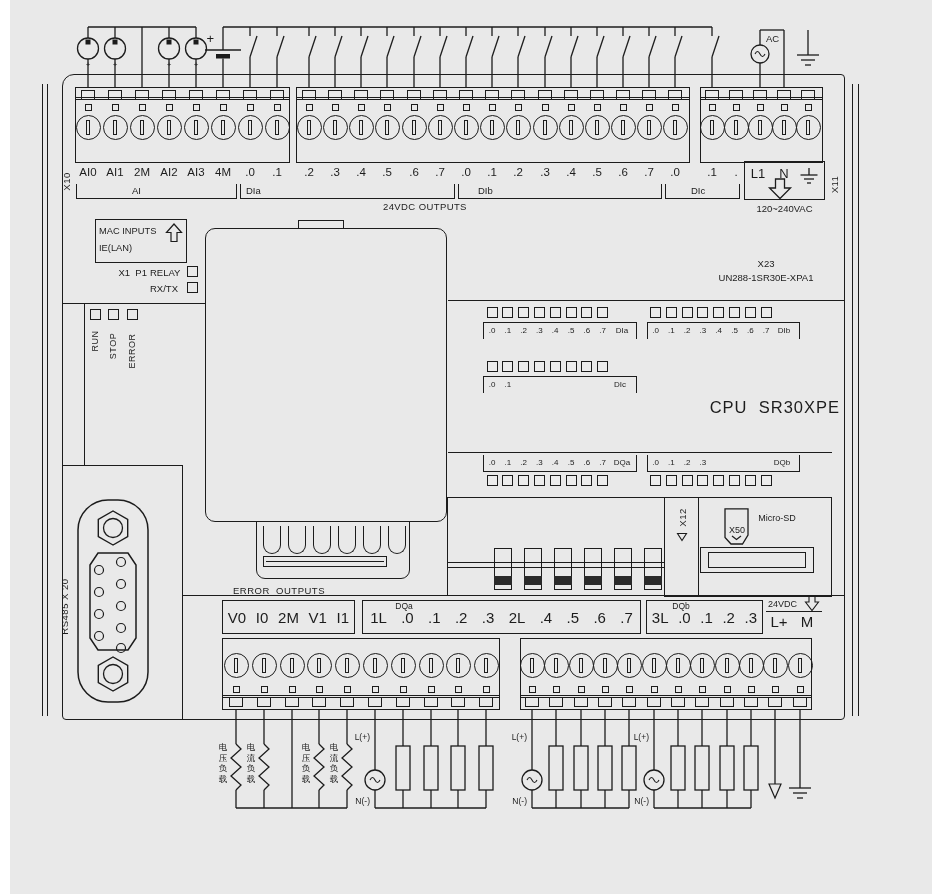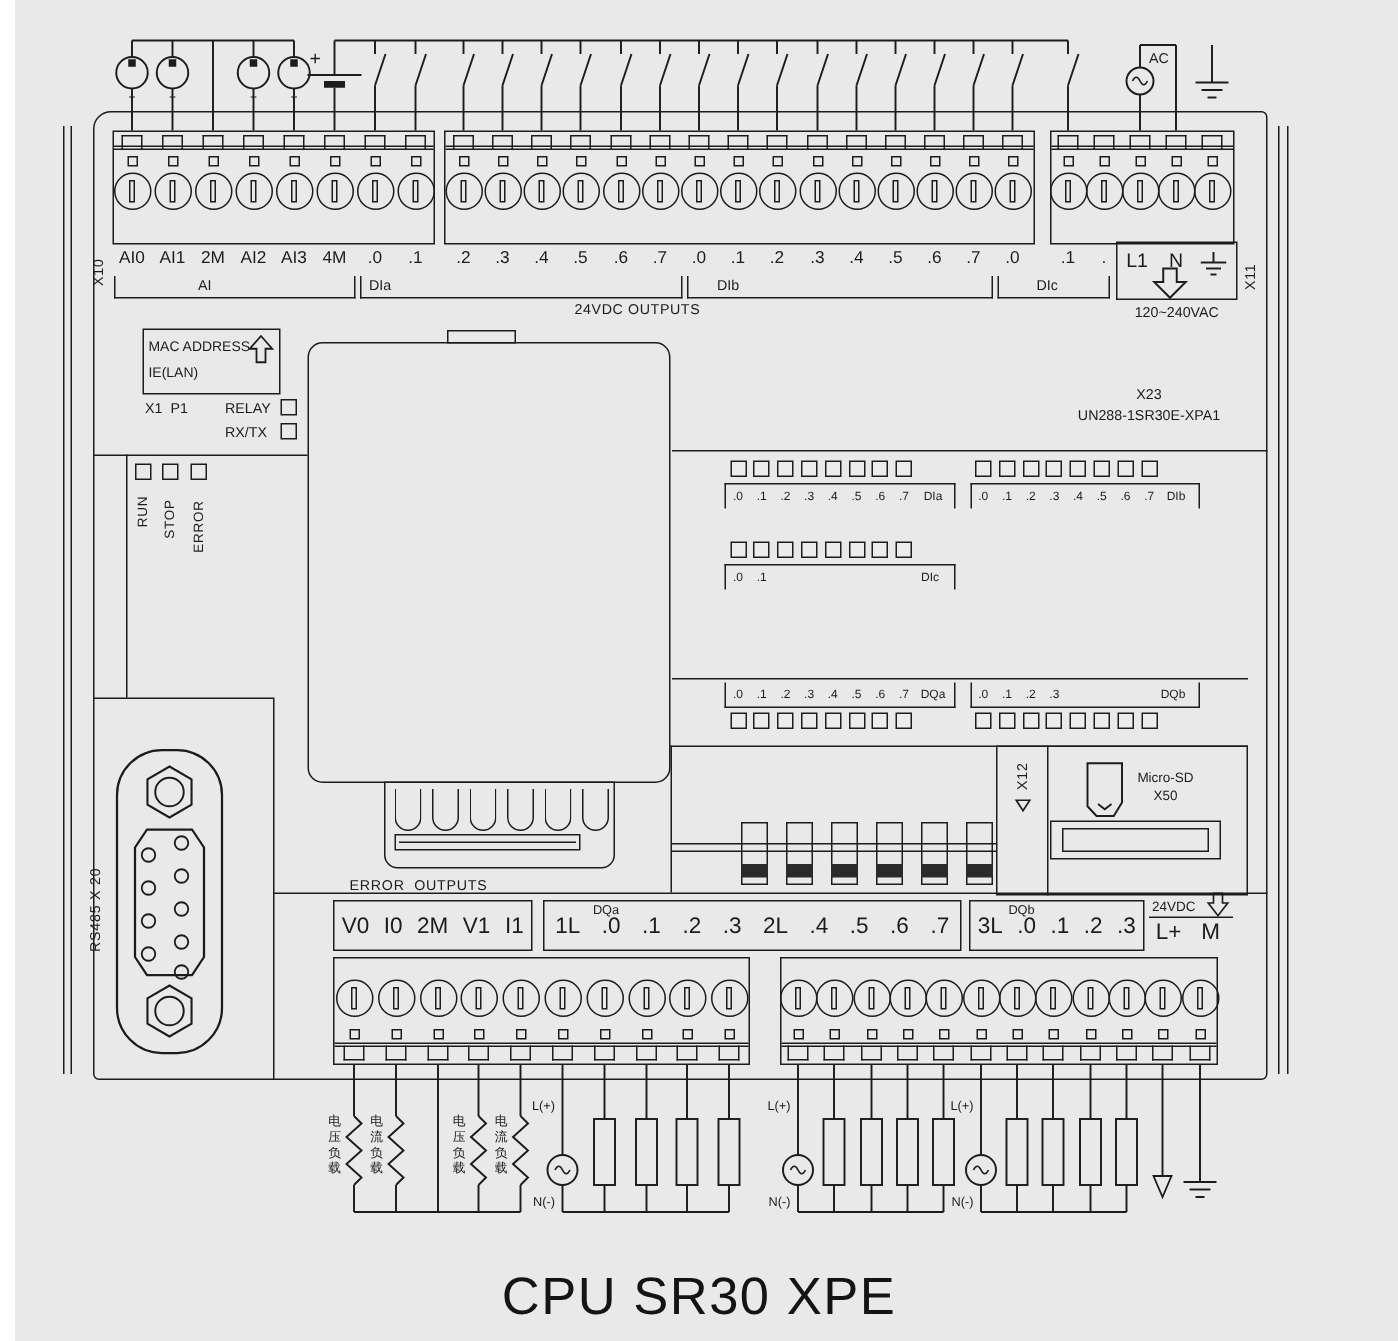--- a/index.html
+++ b/index.html
@@ -317,26 +317,26 @@
     <line x1="4" y1="11" x2="14" y2="11" stroke="#1c1c1c" stroke-width="1.3"></line>
     <line x1="7" y1="15" x2="11" y2="15" stroke="#1c1c1c" stroke-width="1.3"></line>
   </svg>
   <svg style="left:769px;top:179px" width="22" height="20" viewBox="0 0 22 20">
     <polygon points="6.5,0 15.5,0 15.5,9 21.5,9 11,19.5 0.5,9 6.5,9" fill="none" stroke="#1c1c1c" stroke-width="1.3"></polygon>
   </svg>
   <div class="lbl t95" style="left:744px;top:203px;width:81px">120~240VAC</div>
   <div class="vt" style="left:817px;top:179px;width:34px">X11</div>
 
   <div class="box" style="left:95px;top:219px;width:92px;height:44px;border-width:1.4px"></div>
-  <div class="lbl" style="left:99px;top:226px;width:68px;font-size:9.3px;text-align:left">MAC ADDRESS</div>
+  <div class="lbl" style="left:99px;top:226px;width:68px;font-size:9.3px;text-align:left">MAC INPUTS</div>
   <svg style="left:166px;top:224px" width="16" height="18" viewBox="0 0 16 18">
     <polygon points="8,0 15.5,8.5 11,8.5 11,17.5 5,17.5 5,8.5 0.5,8.5" fill="none" stroke="#1c1c1c" stroke-width="1.2"></polygon>
   </svg>
   <div class="lbl" style="left:99px;top:243px;width:80px;font-size:9.3px;text-align:left">IE(LAN)</div>
-  <div class="lbl t95" style="left:89px;top:267px;width:44px;text-align:center;white-space:pre">X1  P1</div>
+  <div class="lbl t95" style="left:103px;top:267px;width:44px;text-align:right;white-space:pre">X1  P1</div>
   <div class="lbl t95" style="left:150px;top:267px;width:32px;text-align:left">RELAY</div>
   <div class="box" style="left:187px;top:266px;width:11px;height:11px;border-width:1.4px"></div>
   <div class="lbl t95" style="left:150px;top:283px;width:36px;text-align:left">RX/TX</div>
   <div class="box" style="left:187px;top:282px;width:11px;height:11px;border-width:1.4px"></div>
 
   <div class="hl" style="left:62px;top:303px;width:143px"></div>
   <div class="vl" style="left:84px;top:303px;height:162px"></div>
   <div class="box" style="left:90px;top:309px;width:11px;height:11px;border-width:1.6px"></div>
   <div class="box" style="left:108px;top:309px;width:11px;height:11px;border-width:1.6px"></div>
   <div class="box" style="left:127px;top:309px;width:11px;height:11px;border-width:1.6px"></div>
@@ -438,36 +438,37 @@
       <div class="ledsq" style="left: 744.8px; top: 475px;"></div>
       <div class="ledsq" style="left: 760.6px; top: 475px;"></div>
       <div class="bracket-bot" style="left: 647px; top: 455px; width: 153px;"></div>
       <div class="ledlbl" style="left: 646.5px; top: 458px;">.0</div>
       <div class="ledlbl" style="left: 662.3px; top: 458px;">.1</div>
       <div class="ledlbl" style="left: 678.1px; top: 458px;">.2</div>
       <div class="ledlbl" style="left: 693.9px; top: 458px;">.3</div>
       <div class="ledlbl" style="left: 771px; top: 458px; width: 22px;">DQb</div>
     </div>
 
+  <div class="lbl" style="left:620px;top:398px;width:220px;text-align:right;font-size:16.5px;font-weight:500;letter-spacing:1px;white-space:pre">CPU  SR30XPE</div>
   <div class="hl" style="left:448px;top:452px;width:384px"></div>
 
   <div class="hl" style="left:447px;top:497px;width:385px"></div>
   <div class="vl" style="left:447px;top:497px;height:98px"></div>
   <div class="box" style="left:664px;top:497px;width:168px;height:100px;border-width:1.4px"></div>
   <div class="vl" style="left:698px;top:497px;height:100px"></div>
   <div class="vt" style="left:667px;top:512px;width:30px">X12</div>
   <svg style="left:677px;top:533px" width="10" height="8" viewBox="0 0 10 8">
     <polygon points="0.5,0.5 9.5,0.5 5,7.5" fill="none" stroke="#1c1c1c" stroke-width="1.1"></polygon>
   </svg>
   <svg style="left:723px;top:508px" width="27" height="38" viewBox="0 0 27 38">
     <path d="M2,0.8 H25 V27 L19.5,36 H8 L2,29.5 Z" fill="none" stroke="#1c1c1c" stroke-width="1.3"></path>
     <polyline points="9,28 13.5,31.5 18,28" fill="none" stroke="#1c1c1c" stroke-width="1.2"></polyline>
   </svg>
   <div class="lbl t9" style="left:752px;top:513px;width:50px">Micro-SD</div>
-  <div class="lbl t9" style="left:752px;top:525px;width:50px">X50</div>
+  <div class="lbl t9" style="left:712px;top:525px;width:50px">X50</div>
   <div class="box" style="left:700px;top:547px;width:114px;height:26px;border-width:1.5px"></div>
   <div class="box" style="left:708px;top:552px;width:98px;height:16px;border-width:1.3px"></div>
 
   <div class="hl" style="left:448px;top:562px;width:216px"></div>
   <div class="hl" style="left:448px;top:567px;width:216px"></div>
   <div id="relay-comps">
       <div class="comp" style="left: 494px; top: 548px;"></div>
       <div class="compband" style="left: 494px; top: 576px;"></div>
       <div class="comp" style="left: 524px; top: 548px;"></div>
       <div class="compband" style="left: 524px; top: 576px;"></div>
@@ -716,14 +717,13 @@
       <line x1="532" y1="98" x2="629" y2="98" stroke="#1c1c1c" stroke-width="1.3"></line>
       <line x1="654" y1="98" x2="751" y2="98" stroke="#1c1c1c" stroke-width="1.3"></line>
       <line x1="775" y1="0" x2="775" y2="74" stroke="#1c1c1c" stroke-width="1.3"></line>
       <polygon points="769,74 781,74 775,88" fill="none" stroke="#1c1c1c" stroke-width="1.2"></polygon>
       <line x1="800" y1="0" x2="800" y2="78" stroke="#1c1c1c" stroke-width="1.3"></line>
       <line x1="789" y1="78" x2="811" y2="78" stroke="#1c1c1c" stroke-width="1.3"></line>
       <line x1="793" y1="83" x2="807" y2="83" stroke="#1c1c1c" stroke-width="1.3"></line>
       <line x1="797" y1="88" x2="803" y2="88" stroke="#1c1c1c" stroke-width="1.3"></line>
     </svg>
 
-  <div class="title">CPU SR30 XPE</div>
 </div>
 
 </body></html>

